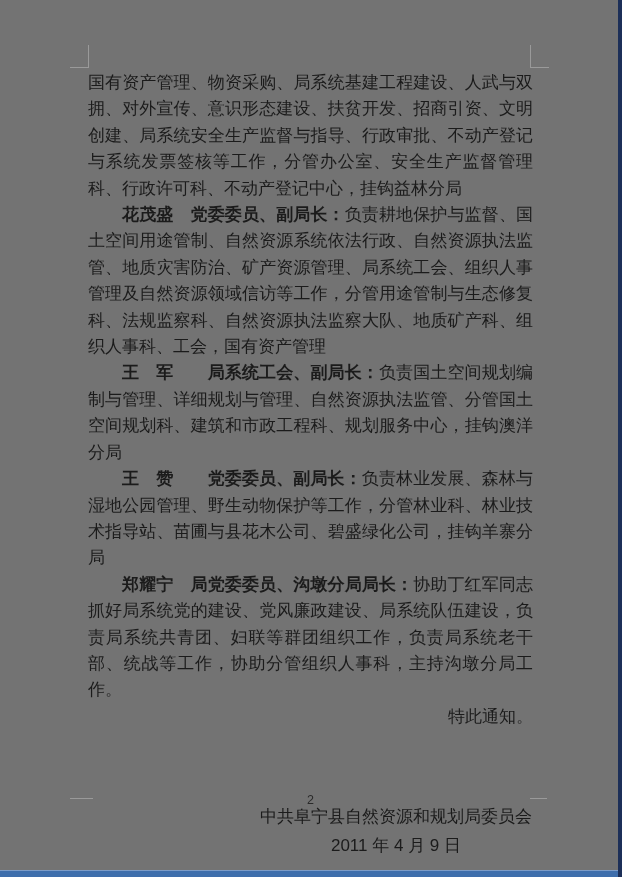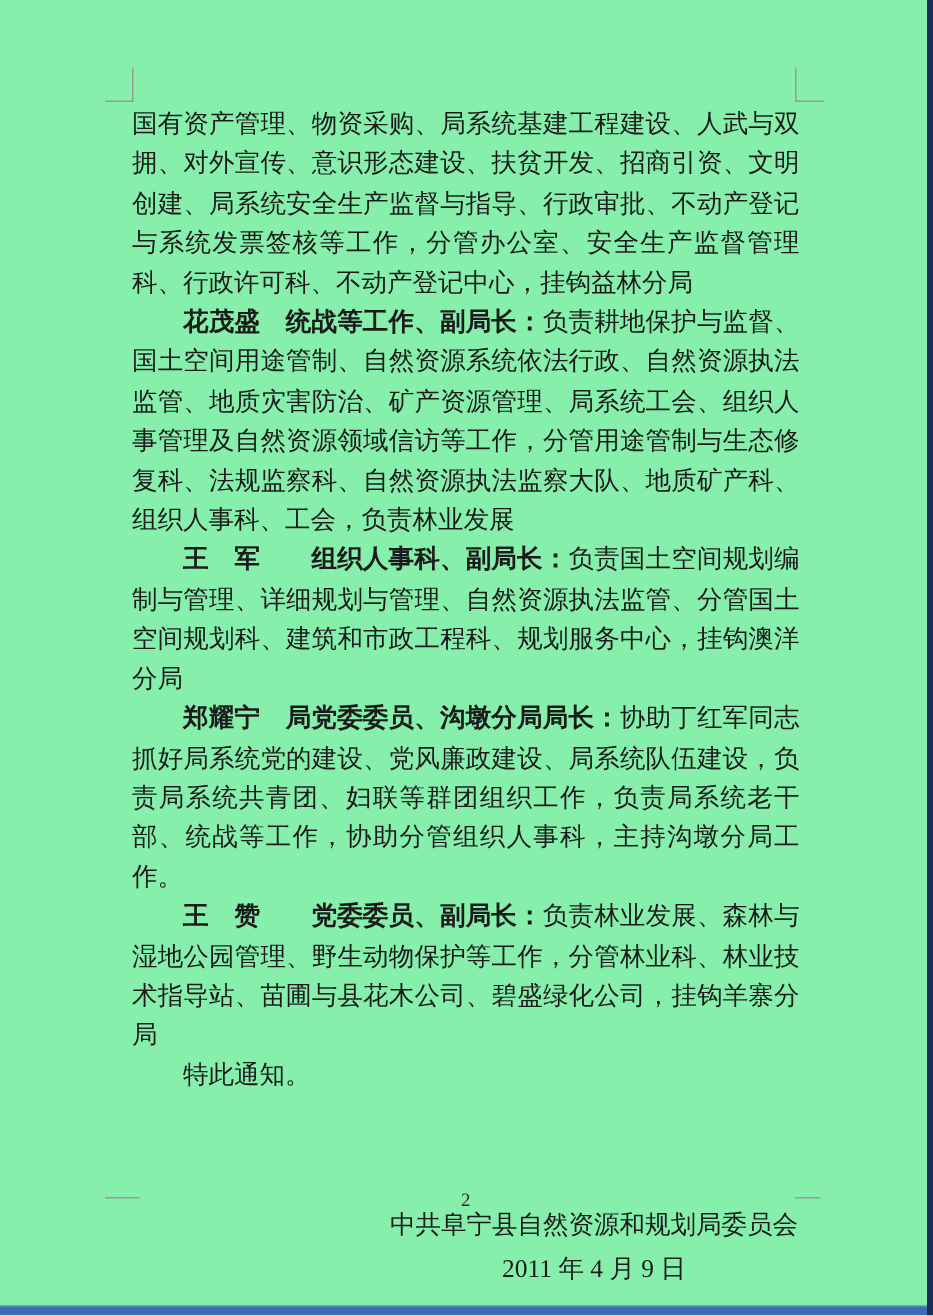--- a/index.html
+++ b/index.html
@@ -1,21 +1,21 @@
 <!DOCTYPE html>
 <html><head>
 <meta charset="utf-8">
 <style>
   html,body { margin:0; padding:0; background:#ffffff; }
   .canvas {
     position:relative;
     width:622px; height:877px;
-    background:#86efac;
+    background:#737373;
     overflow:hidden;
-    font-family:Liberation Serif, serif;
+    font-family:Liberation Sans, sans-serif;
   }
   .edge-bottom {
     position:absolute; left:0; bottom:0; width:100%; height:6px;
     background:#3e6eac; border-top:1px solid #7c9cc8; z-index:2;
   }
   .edge-right {
     position:absolute; right:0; top:0; width:4px; height:100%;
     background:#1c2f58; z-index:3;
   }
   .cropmark { position:absolute; z-index:1; }
@@ -27,21 +27,21 @@
     border-top:1px solid #9a9a9a; }
   .crop-br { left:530px; top:798px; width:17px; height:0;
     border-top:1px solid #9a9a9a; }
   .textarea {
     position:absolute; left:88px; top:70px; width:445px;
     color:#1b1b1b; font-size:17px; line-height:26.4px;
   }
   .para { margin:0; text-align:justify; text-justify:inter-character; }
   .para.indent { text-indent:2em; }
   .bold { font-weight:700; }
-  .closing { margin:0; text-indent:2em; text-align:left; }
+  .closing { margin:0; text-indent:2em; text-align:right; }
   .sigwrap { text-align:right; margin-top:72px; padding-right:1px; }
   .sig { display:inline-block; text-align:center; line-height:29px; }
   .sig-org { display:block; }
   .sig-date { display:block; }
   .pagenum {
     position:absolute; left:88px; top:793px; width:445px;
     text-align:center; font-size:12.5px; color:#2a2a2a;
   }
 </style>
 </head>
@@ -51,27 +51,27 @@
 
   <div class="cropmark crop-tl"></div>
   <div class="cropmark crop-tr"></div>
   <div class="cropmark crop-bl"></div>
   <div class="cropmark crop-br"></div>
 
   <div class="textarea">
 
     <p class="para"><span>国有资产管理、物资采购、局系统基建工程建设、人武与双拥、对外宣传、意识形态建设、扶贫开发、招商引资、文明创建、局系统安全生产监督与指导、行政审批、不动产登记与系统发票签核等工作，分管办公室、安全生产监督管理科、行政许可科、不动产登记中心，挂钩益林分局</span></p>
 
-    <p class="para indent"><span class="bold">花茂盛　统战等工作、副局长：</span><span>负责耕地保护与监督、国土空间用途管制、自然资源系统依法行政、自然资源执法监管、地质灾害防治、矿产资源管理、局系统工会、组织人事管理及自然资源领域信访等工作，分管用途管制与生态修复科、法规监察科、自然资源执法监察大队、地质矿产科、组织人事科、工会，负责林业发展</span></p>
+    <p class="para indent"><span class="bold">花茂盛　党委委员、副局长：</span><span>负责耕地保护与监督、国土空间用途管制、自然资源系统依法行政、自然资源执法监管、地质灾害防治、矿产资源管理、局系统工会、组织人事管理及自然资源领域信访等工作，分管用途管制与生态修复科、法规监察科、自然资源执法监察大队、地质矿产科、组织人事科、工会，国有资产管理</span></p>
 
-    <p class="para indent"><span class="bold">王　军　　组织人事科、副局长：</span><span>负责国土空间规划编制与管理、详细规划与管理、自然资源执法监管、分管国土空间规划科、建筑和市政工程科、规划服务中心，挂钩澳洋分局</span></p>
+    <p class="para indent"><span class="bold">王　军　　局系统工会、副局长：</span><span>负责国土空间规划编制与管理、详细规划与管理、自然资源执法监管、分管国土空间规划科、建筑和市政工程科、规划服务中心，挂钩澳洋分局</span></p>
+
+    <p class="para indent"><span class="bold">王　赞　　党委委员、副局长：</span><span>负责林业发展、森林与湿地公园管理、野生动物保护等工作，分管林业科、林业技术指导站、苗圃与县花木公司、碧盛绿化公司，挂钩羊寨分局</span></p>
 
     <p class="para indent"><span class="bold">郑耀宁　局党委委员、沟墩分局局长：</span><span>协助丁红军同志抓好局系统党的建设、党风廉政建设、局系统队伍建设，负责局系统共青团、妇联等群团组织工作，负责局系统老干部、统战等工作，协助分管组织人事科，主持沟墩分局工作。</span></p>
-
-    <p class="para indent"><span class="bold">王　赞　　党委委员、副局长：</span><span>负责林业发展、森林与湿地公园管理、野生动物保护等工作，分管林业科、林业技术指导站、苗圃与县花木公司、碧盛绿化公司，挂钩羊寨分局</span></p>
 
     <p class="closing"><span>特此通知。</span></p>
 
     <div class="sigwrap">
       <span class="sig">
         <span class="sig-org">中共阜宁县自然资源和规划局委员会</span>
         <span class="sig-date">2011 年 4 月 9 日</span>
       </span>
     </div>
 

